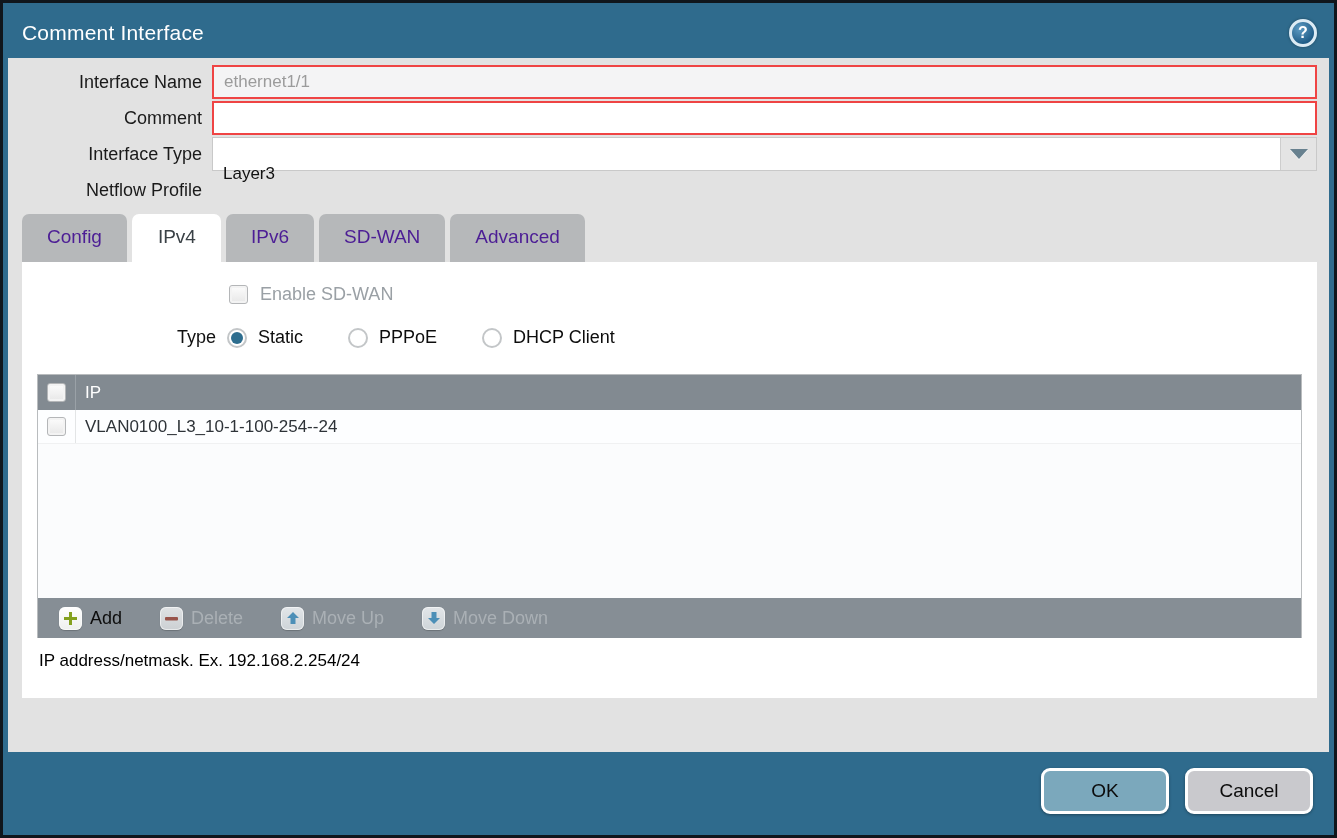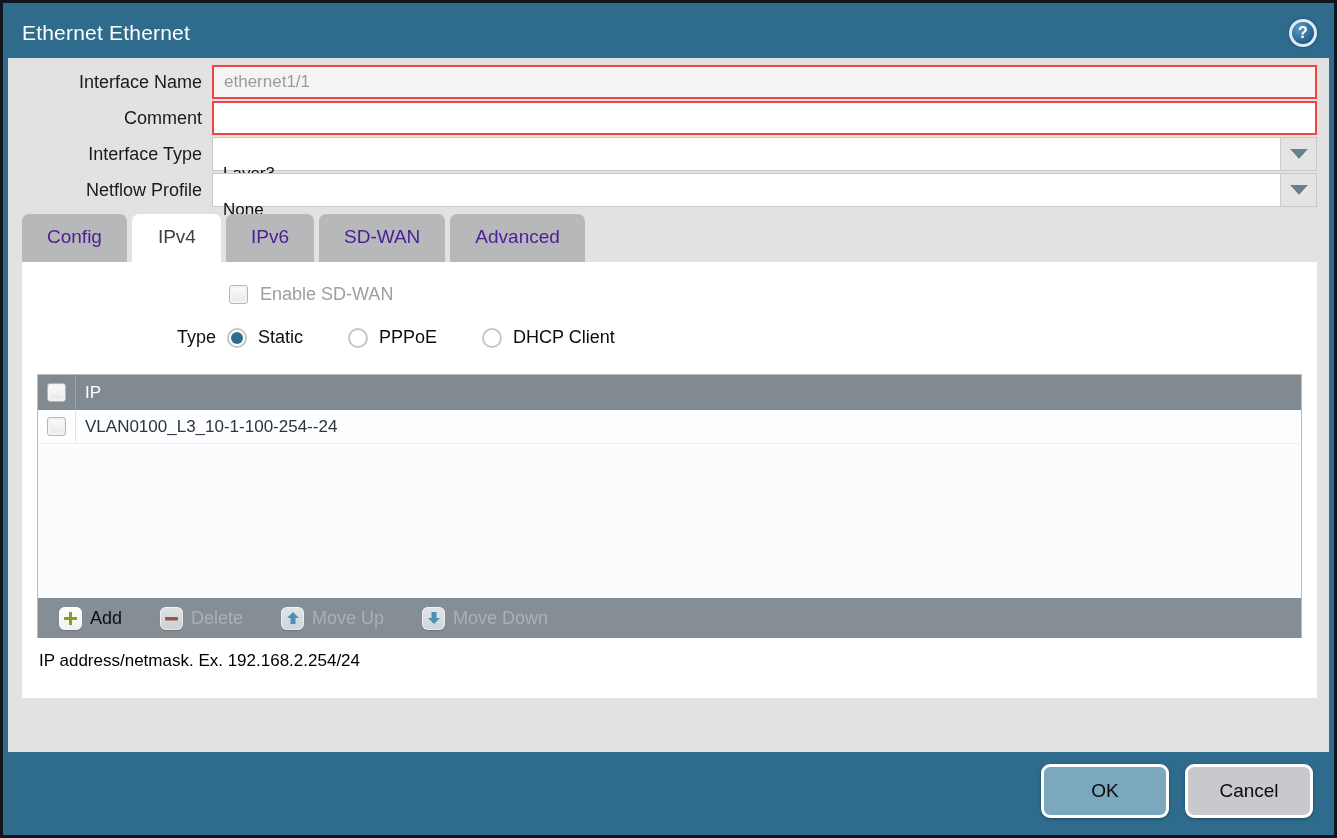--- a/index.html
+++ b/index.html
@@ -297,40 +297,40 @@
     flex: 0 0 78px;
     background: #2f6b8d;
     display: flex;
     align-items: center;
     justify-content: flex-end;
     gap: 16px;
     padding-right: 16px;
   }
   .btn {
     width: 128px;
-    height: 54px;
+    height: 46px;
     border: 3px solid #ffffff;
     border-radius: 9px;
     font-family: "Liberation Sans", "DejaVu Sans", sans-serif;
     font-size: 19px;
     color: #0b0b0b;
     cursor: pointer;
     box-shadow: 0 1px 3px rgba(0,0,0,0.35);
   }
   .btn.ok { background: #7ba8bc; }
   .btn.cancel { background: #c9c9cd; }
 </style>
 </head>
 <body>
 
 <div class="screen">
   <div class="frame">
 
     <div class="titlebar">
-      <span class="title">Ethernet Ethernet</span>
+      <span class="title">Comment Interface</span>
       <div class="help-btn">
         <span>?</span>
       </div>
     </div>
 
     <div class="dialog-body">
 
       <div class="form-row">
         <span class="lbl">Interface Name</span>
         <div class="field">
@@ -352,28 +352,20 @@
             <span class="value">Layer3</span>
             <span class="arrow-btn">
               <span class="tri-down"></span>
             </span>
           </div>
         </div>
       </div>
 
       <div class="form-row">
         <span class="lbl">Netflow Profile</span>
-        <div class="field">
-          <div class="select">
-            <span class="value">None</span>
-            <span class="arrow-btn">
-              <span class="tri-down"></span>
-            </span>
-          </div>
-        </div>
       </div>
 
       <div class="tabs">
         <div class="tab">Config</div>
         <div class="tab active">IPv4</div>
         <div class="tab">IPv6</div>
         <div class="tab">SD-WAN</div>
         <div class="tab">Advanced</div>
       </div>
 

